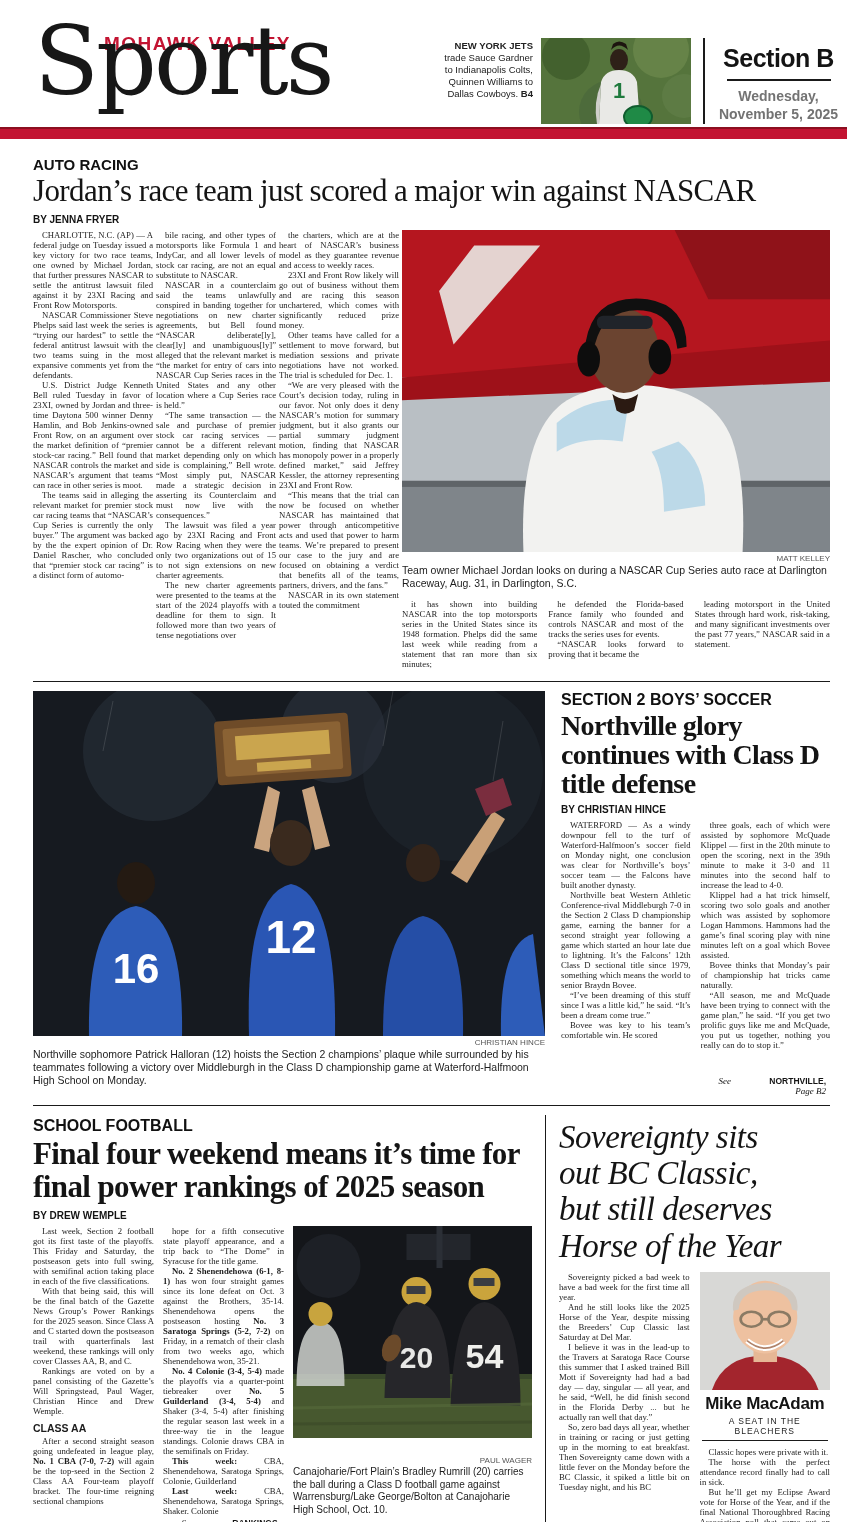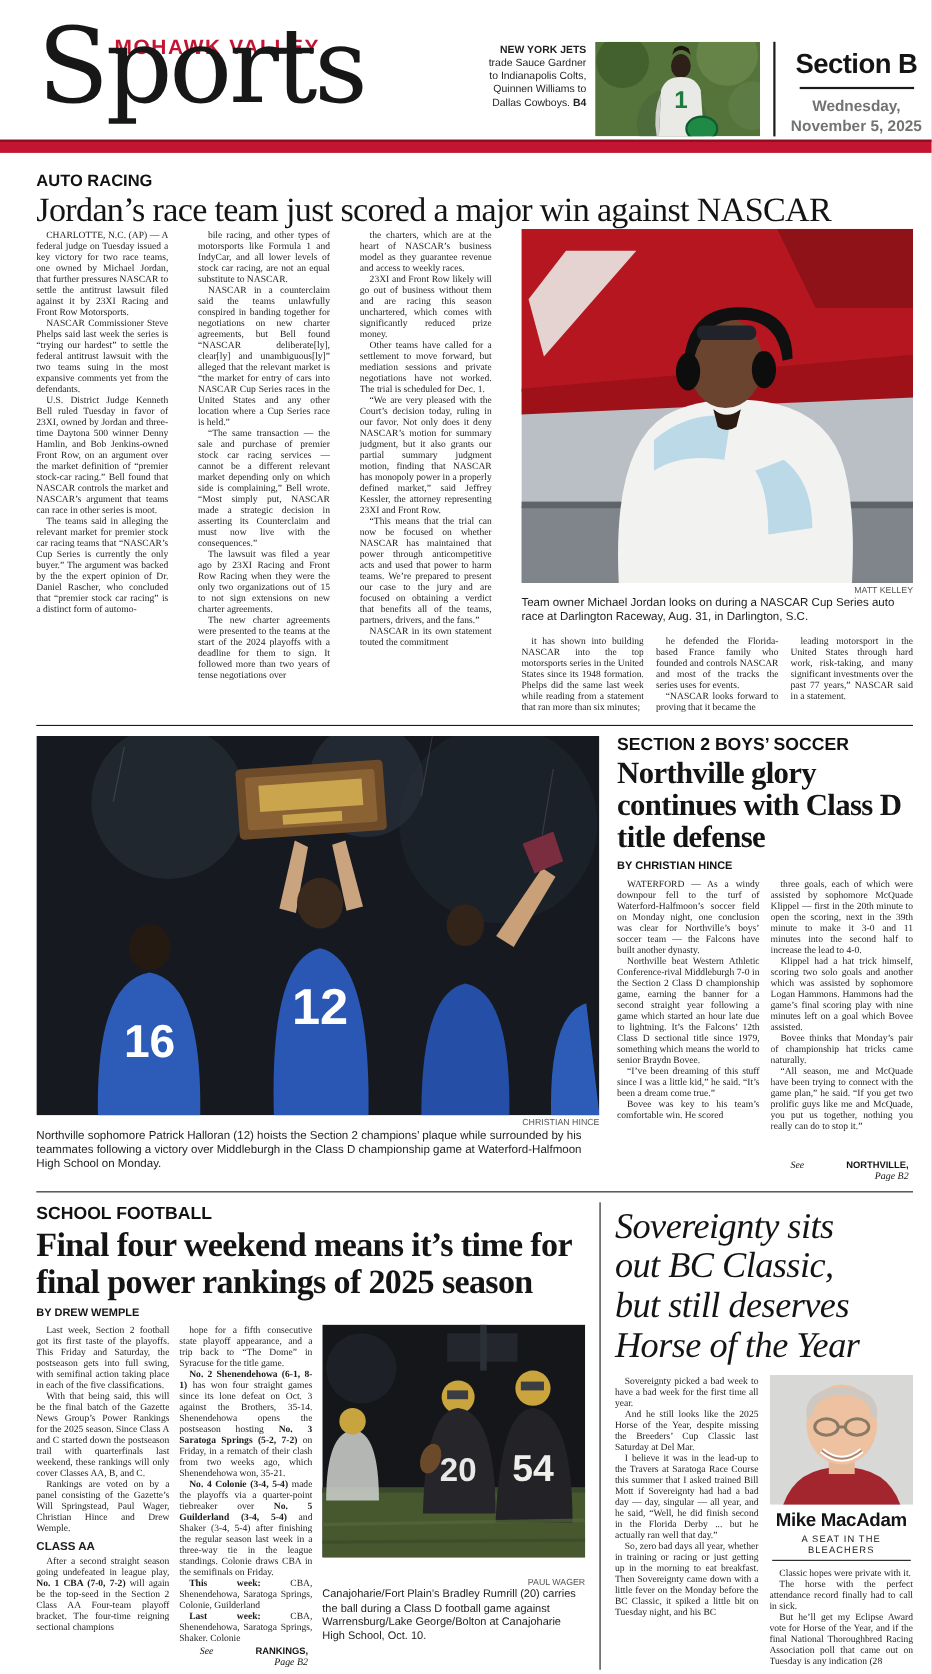--- a/index.html
+++ b/index.html
@@ -47,21 +47,21 @@
   .caption{ font-family:"Liberation Sans",sans-serif; font-size:10.5px; line-height:1.28; color:#1d1d1d; }
   .jump{ font-style:italic; font-size:9px; text-align:right; margin-top:4px; padding-right:4px; }
   .jump .ref{ font-style:normal; font-family:"Liberation Sans",sans-serif; font-weight:bold; font-size:8.5px;padding-left:36px; }
   .rule{ height:1px; background:#1a1a1a; margin:9px 0; }
   .photo{ display:block; width:100%; }
   svg{ display:block; }
 
   
   .nascar .kicker{ font-size:15px; margin:10px 0 2px; }
   .headline-1{ font-size:31px; letter-spacing:-0.6px; line-height:1.05; margin:2px 0 0; font-weight:normal; }
-  .nascar-row{ display:flex; gap:27px; }
+  .nascar-row{ display:flex; gap:3px; }
   .nascar-row .body-col{ width:120px; flex:0 0 auto; height:442px; }
   .nascar-right{ flex:1 1 auto; min-width:0; }
   .photo-jordan{ height:322px; overflow:hidden; }
   .below-row{ display:flex; gap:11px; margin-top:9px; }
   .below-row .body-col{ flex:1; height:72px; }
 
   
   .soccer-row{ display:flex; gap:16px; }
   .soccer-left{ width:512px; flex:0 0 auto; }
   .photo-soccer{ height:345px; overflow:hidden; }
@@ -137,20 +137,21 @@
     </div>
 
     <div class="red-bar"></div>
   </header>
 
   <div class="content">
 
     <section class="nascar">
       <div class="kicker">AUTO RACING</div>
       <h1 class="headline-1">Jordan’s race team just scored a major win against NASCAR</h1>
+      <div class="byline">BY JENNA FRYER</div>
 
       <div class="nascar-row">
         <div class="body-col">
             <p>CHARLOTTE, N.C. (AP) — A federal judge on Tuesday issued a key victory for two race teams, one owned by Michael Jordan, that further pressures NASCAR to settle the antitrust lawsuit filed against it by 23XI Racing and Front Row Motorsports.</p>
             <p>NASCAR Commissioner Steve Phelps said last week the series is “trying our hardest” to settle the federal antitrust lawsuit with the two teams suing in the most expansive comments yet from the defendants.</p>
             <p>U.S. District Judge Kenneth Bell ruled Tuesday in favor of 23XI, owned by Jordan and three-time Daytona 500 winner Denny Hamlin, and Bob Jenkins-owned Front Row, on an argument over the market definition of “premier stock-car racing.” Bell found that NASCAR controls the market and NASCAR’s argument that teams can race in other series is moot.</p>
             <p>The teams said in alleging the relevant market for premier stock car racing teams that “NASCAR’s Cup Series is currently the only buyer.” The argument was backed by the the expert opinion of Dr. Daniel Rascher, who concluded that “premier stock car racing” is a distinct form of automo-</p>
           </div>
         <div class="body-col">
             <p>bile racing, and other types of motorsports like Formula 1 and IndyCar, and all lower levels of stock car racing, are not an equal substitute to NASCAR.</p>

